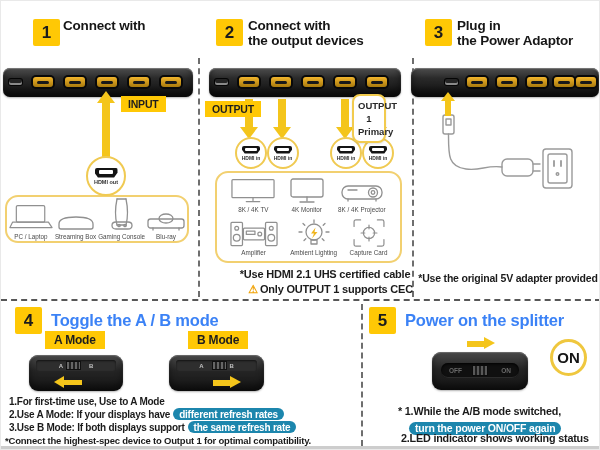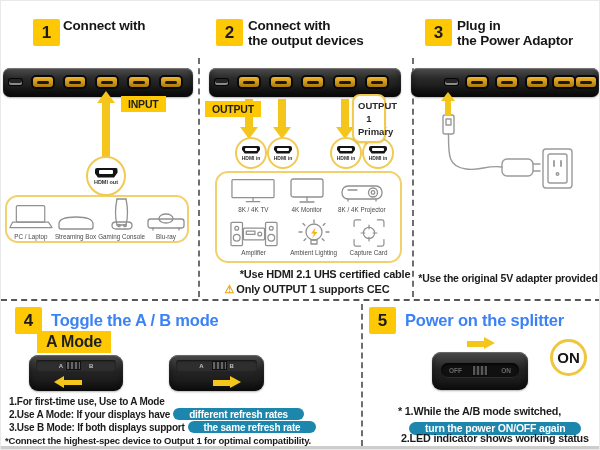--- a/index.html
+++ b/index.html
@@ -19,21 +19,21 @@
   .pport{position:absolute;top:11px;width:13px;height:6px;border-radius:2px;background:#242424;box-shadow:inset 0 -2px 0 #8a8a8a,0 0 0 1px #050505}
   .circle{position:absolute;background:#fff;border:2px solid #F0CA52;border-radius:50%;display:flex;flex-direction:column;align-items:center;justify-content:center;z-index:2}
   .plug{background:#141414;clip-path:polygon(0 0,100% 0,100% 52%,85% 100%,15% 100%,0 52%);position:relative;border-radius:2px}
   .plug::after{content:"";position:absolute;left:18%;top:25%;width:64%;height:38%;background:#fff;border-radius:1px}
   .clab{color:#333;font-size:5.5px;margin-top:1px;font-weight:bold;white-space:nowrap}
   .obox{position:absolute;border:2px solid #F2D070;border-radius:13px;background:#fff;display:flex;flex-direction:column;justify-content:space-evenly;z-index:1}
   .irow{display:flex;justify-content:space-evenly;align-items:flex-end}
   .icol{display:flex;flex-direction:column;align-items:center;gap:2px}
   .ilab{font-size:6.3px;color:#4a4a4a;white-space:nowrap}
   svg.ic{stroke:#909090;fill:none;stroke-width:1.3;stroke-linecap:round;stroke-linejoin:round}
-  .pill{display:inline-block;background:#1C86AD;color:#fff;font-weight:bold;border-radius:9px;padding:.5px 16px;letter-spacing:-.2px}
+  .pill{display:inline-block;background:#1C86AD;color:#fff;font-weight:bold;border-radius:9px;padding:.5px 6px;letter-spacing:-.2px}
   .blist{position:absolute;font-weight:bold;color:#1b1b1b;font-size:10px;letter-spacing:-.25px;display:flex;align-items:center;gap:3px;white-space:nowrap}
   .note{position:absolute;font-weight:bold;color:#1b1b1b;letter-spacing:-.2px;white-space:nowrap}
   .warn{color:#F1A40A;font-size:11px;margin-right:2px}
   .arr{position:absolute;z-index:1}
   .arr .sh,.arr .hd{position:absolute}
   .sh{background:#F4C51B}
   .arr-down{width:18px;height:40px}.arr-down .sh{left:5px;top:0;width:8px;height:29px}.arr-down .hd{left:0;top:28px;border-left:9px solid transparent;border-right:9px solid transparent;border-top:12px solid #F4C51B}
   .arr-up{width:18px;height:66px}.arr-up .hd{left:0;top:0;border-left:9px solid transparent;border-right:9px solid transparent;border-bottom:12px solid #F4C51B}.arr-up .sh{left:5px;top:11px;width:8px;height:55px}
   .arr-up-sm{width:14px;height:24px}.arr-up-sm .hd{left:0;top:0;border-left:7px solid transparent;border-right:7px solid transparent;border-bottom:9px solid #F4C51B}.arr-up-sm .sh{left:4px;top:8px;width:6px;height:16px}
   .arr-left{width:28px;height:12px}.arr-left .hd{left:0;top:0;border-top:6px solid transparent;border-bottom:6px solid transparent;border-right:10px solid #F4C51B}.arr-left .sh{left:10px;top:3.5px;width:18px;height:5px}
@@ -239,21 +239,21 @@
             <path d="M8 29 h-5 q-2 0 -2 -2 v-5"></path>
             <circle cx="17" cy="15" r="6"></circle>
             <path d="M17 6.5 v4 M17 19.5 v4 M8.5 15 h4 M21.5 15 h4"></path>
           </svg>
         <span class="ilab">Capture Card</span>
       </div>
     </div>
   </div>
 
   <div class="note" style="left:200px;top:267px;width:248px;text-align:center;font-size:11px">*Use HDMI 2.1 UHS certified cable</div>
-  <div class="note" style="left:200px;top:282px;width:212px;text-align:center;font-size:11px">
+  <div class="note" style="left:200px;top:282px;width:212px;text-align:right;font-size:11px">
     <span class="warn">⚠</span><span>Only OUTPUT 1 supports CEC</span>
   </div>
 
   <div class="badge" style="left:424px;top:18px">3</div>
   <div class="hdr" style="left:456px;top:17px">
     <div>Plug in</div>
     <div>the Power Adaptor</div>
   </div>
 
   <div class="splitter" style="left:410px;top:67px;width:188px">
@@ -280,21 +280,22 @@
     <rect x="115" y="45" width="19" height="29" rx="2"></rect>
     <path d="M121 52 v5 M128 52 v5" stroke-width="1.8"></path>
     <circle cx="124.5" cy="65" r="1.3"></circle>
   </svg>
 
   <div class="note" style="left:414px;top:271px;width:186px;text-align:center;font-size:10.5px">*Use the original 5V adapter provided</div>
 
   <div class="badge" style="left:14px;top:306px">4</div>
   <div class="hdr-lg" style="left:50px;top:310px">Toggle the A / B mode</div>
 
-  <div class="ylab" style="left:36px;top:330px;font-size:16px;padding:2px 9px">A Mode</div>
+  <div class="ylab" style="left:44px;top:330px;font-size:12px;padding:2px 9px">A Mode</div>
+  <div class="ylab" style="left:187px;top:330px;font-size:12px;padding:2px 9px">B Mode</div>
 
   <div class="mode-dev" style="left:28px;top:354px;width:94px;height:36px">
     <div class="mode-top">
       <span class="ab">A</span>
       <span class="knob" style="margin-left:-5px"></span>
       <span class="ab">B</span>
     </div>
   </div>
   <div class="arr arr-left" style="left:53px;top:375px">
       <span class="hd"></span>

